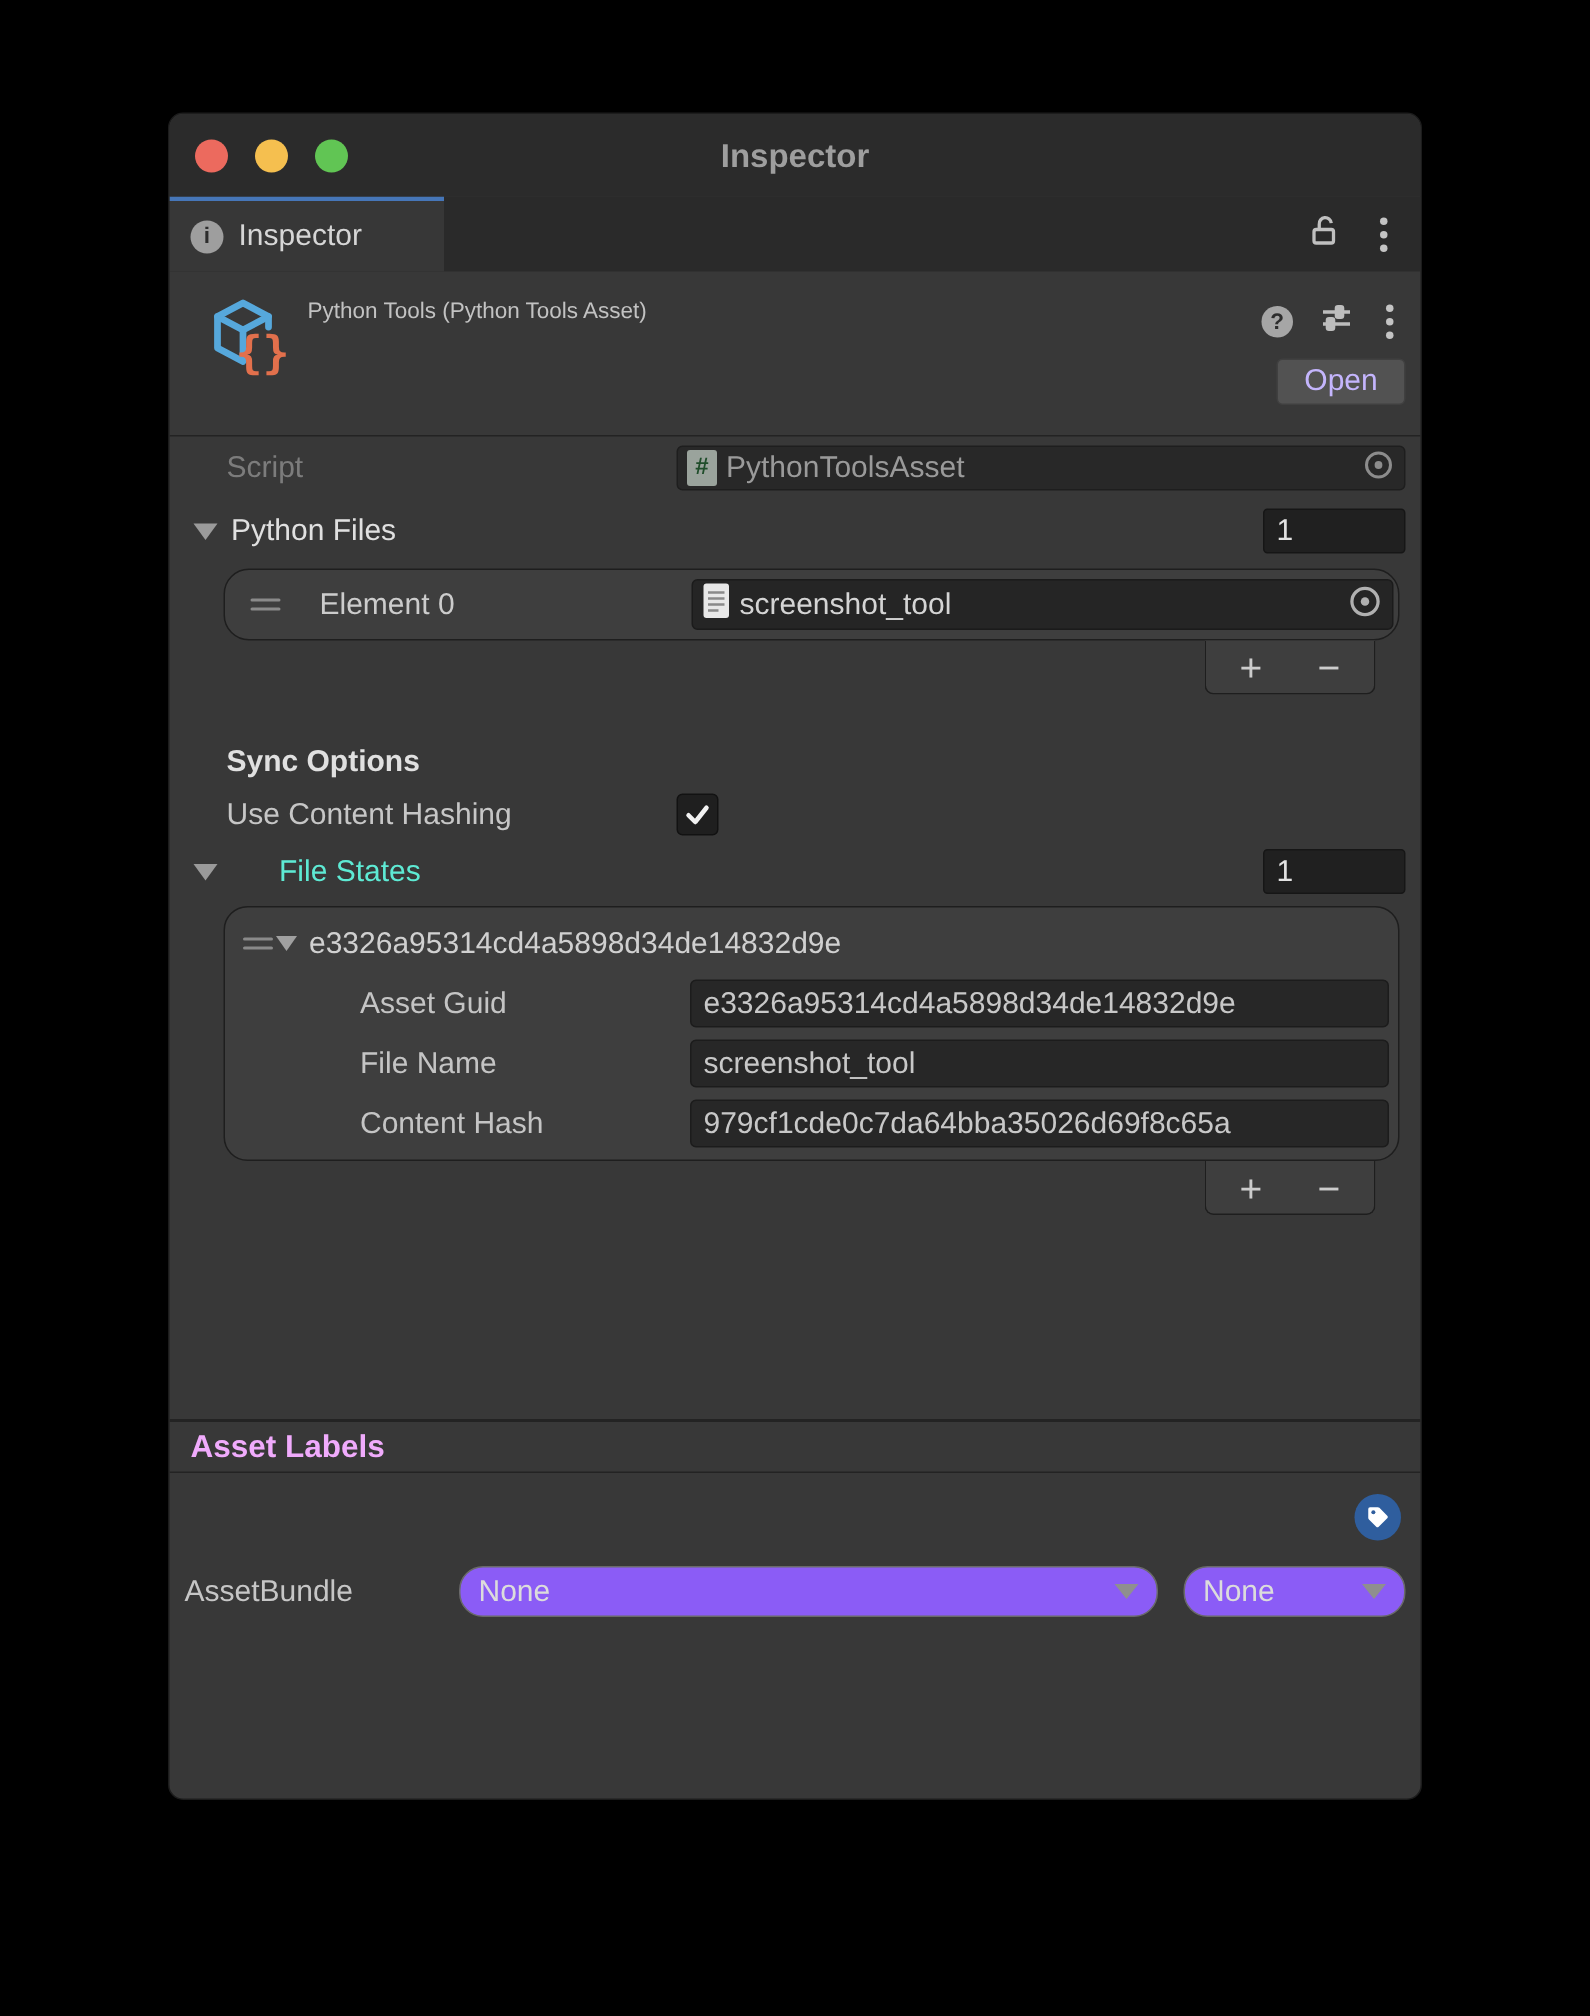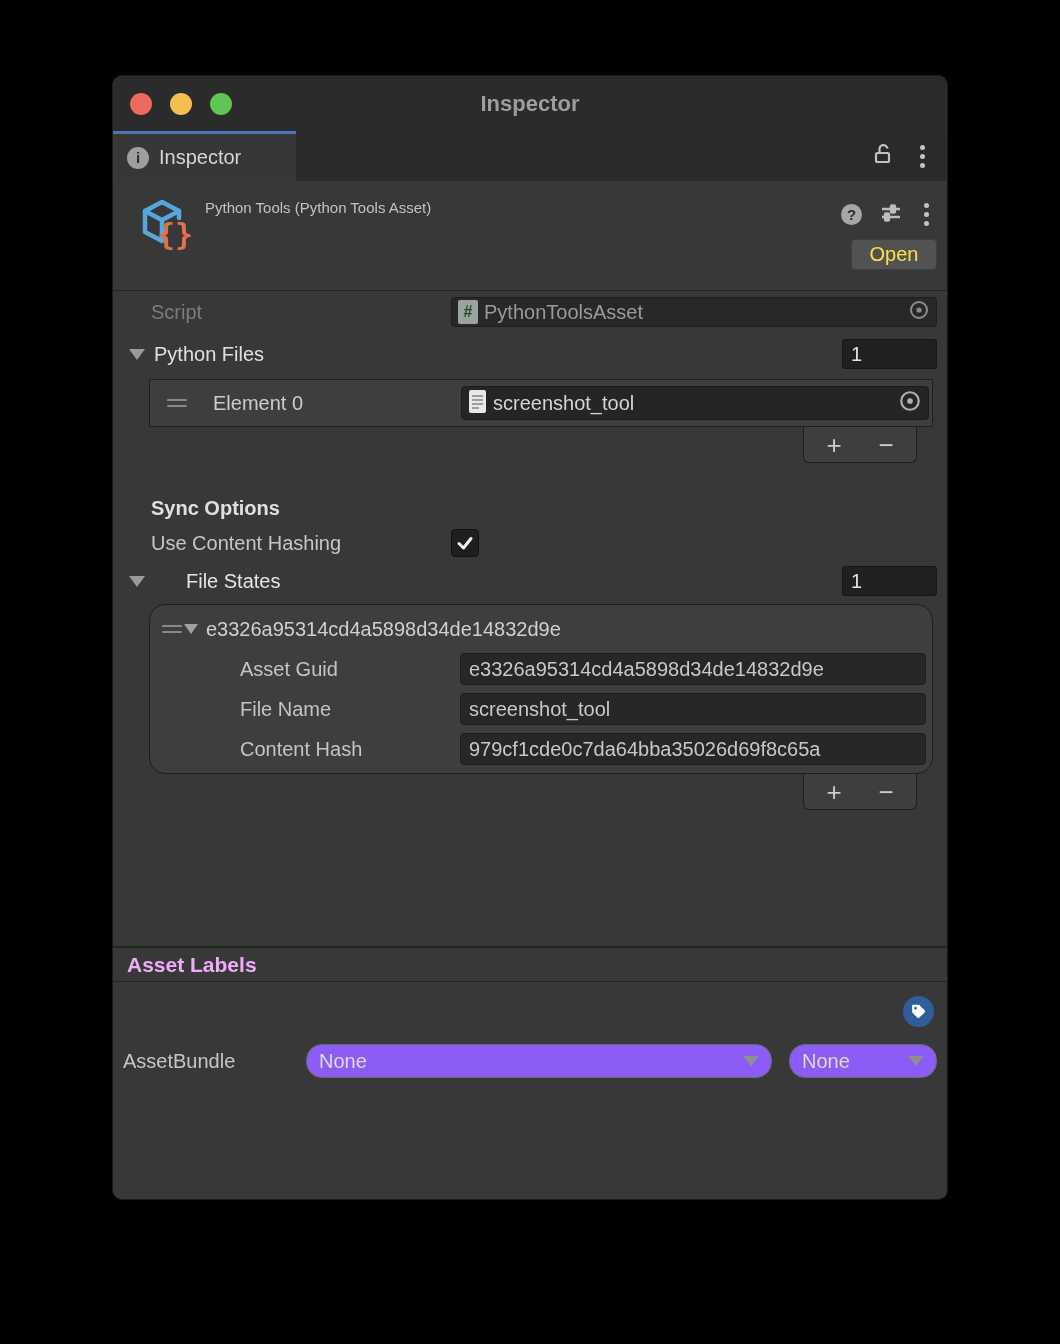--- a/index.html
+++ b/index.html
@@ -19,35 +19,35 @@
   .circle-icon { width:22px; height:22px; border-radius:50%; background:#9e9e9e; color:#2d2d2d; font-weight:bold; font-size:15px; display:flex; align-items:center; justify-content:center; flex:none; }
   .tab-label { font-size:20px; color:#d6d6d6; }
   .tabstrip-right { margin-left:auto; display:flex; align-items:center; gap:20px; padding-right:18px; }
   .kebab { display:flex; flex-direction:column; gap:4px; padding:4px; }
   .kebab span { width:5px; height:5px; border-radius:50%; background:#c4c4c4; }
   
   .header { position:relative; height:110px; border-bottom:1px solid #232323; }
   .asset-icon { position:absolute; left:22px; top:14px; }
   .header-title { position:absolute; left:92px; top:18px; font-size:15px; color:#c2c2c2; }
   .header-icons { position:absolute; right:14px; top:18px; display:flex; align-items:center; gap:17px; }
-  .open-btn { position:absolute; right:10px; top:58px; width:86px; height:31px; background:#525252; border:1px solid #404040; border-radius:4px; color:#fde047; font-size:20px; display:flex; align-items:center; justify-content:center; }
+  .open-btn { position:absolute; right:10px; top:58px; width:86px; height:31px; background:#525252; border:1px solid #404040; border-radius:4px; color:#c4b5fd; font-size:20px; display:flex; align-items:center; justify-content:center; }
   
   .row { display:flex; align-items:center; height:30px; padding-left:38px; padding-right:10px; }
   .label-col { flex:0 0 300px; font-size:20px; color:#c6c6c6; }
   .dim { color:#7c7c7c; }
   .section-h { padding-left:38px; font-size:20px; font-weight:bold; color:#e0e0e0; }
   .field { flex:1; height:30px; background:#282828; border:1px solid #1e1e1e; border-radius:4px; display:flex; align-items:center; padding:0 6px; gap:6px; overflow:hidden; }
   .field-text { font-size:20px; color:#9a9a9a; white-space:nowrap; }
   .field-text.bright { color:#d4d4d4; }
   .picker { margin-left:auto; flex:none; }
   .size-field { margin-left:auto; width:95px; height:30px; background:#202020; border:1px solid #161616; border-radius:3px; color:#e2e2e2; font-size:20px; display:flex; align-items:center; padding-left:8px; }
   .tri-down { width:0; height:0; border-left:8px solid transparent; border-right:8px solid transparent; border-top:11px solid #a0a0a0; flex:none; }
   .foldout-label { font-size:20px; font-weight:normal; color:#e0e0e0; margin-left:9px; }
-  .foldout-label.blue { color:#e5e5e5;margin-left:41px; }
-  .listbox { margin:10px 14px 0 36px; background:#3e3e3e; border:1px solid #1e1e1e; border-radius:1px; padding:3px; }
+  .foldout-label.blue { color:#5eead4;margin-left:41px; }
+  .listbox { margin:10px 14px 0 36px; background:#3e3e3e; border:1px solid #1e1e1e; border-radius:17px; padding:3px; }
   .elem-row { display:flex; align-items:center; height:40px; padding-left:14px; }
   .handle { display:flex; flex-direction:column; gap:4px; width:20px; flex:none; }
   .handle span { height:2px; background:#8a8a8a; border-radius:1px; }
   .elem-label { font-size:20px; color:#cccccc; margin-left:26px; flex:0 0 248px; }
   .obj-field { flex:1; height:34px; background:#252525; border:1px solid #1b1b1b; border-radius:4px; display:flex; align-items:center; padding:0 6px; gap:6px; }
   .pm-box { margin-right:30px; margin-left:auto; width:114px; height:36px; background:#3e3e3e; border:1px solid #1e1e1e; border-top:none; border-radius:0 0 6px 6px; display:flex; align-items:center; justify-content:space-evenly; }
   .pm-btn { color:#cccccc; font-size:26px; line-height:1; width:44px; text-align:center; }
   .checkbox { width:28px; height:28px; background:#1f1f1f; border:1px solid #121212; border-radius:4px; display:flex; align-items:center; justify-content:center; }
   
   .groupbox { margin:8px 14px 0 36px; background:#3e3e3e; border:1px solid #1e1e1e; border-radius:16px; padding:8px 6px 8px 0; }

